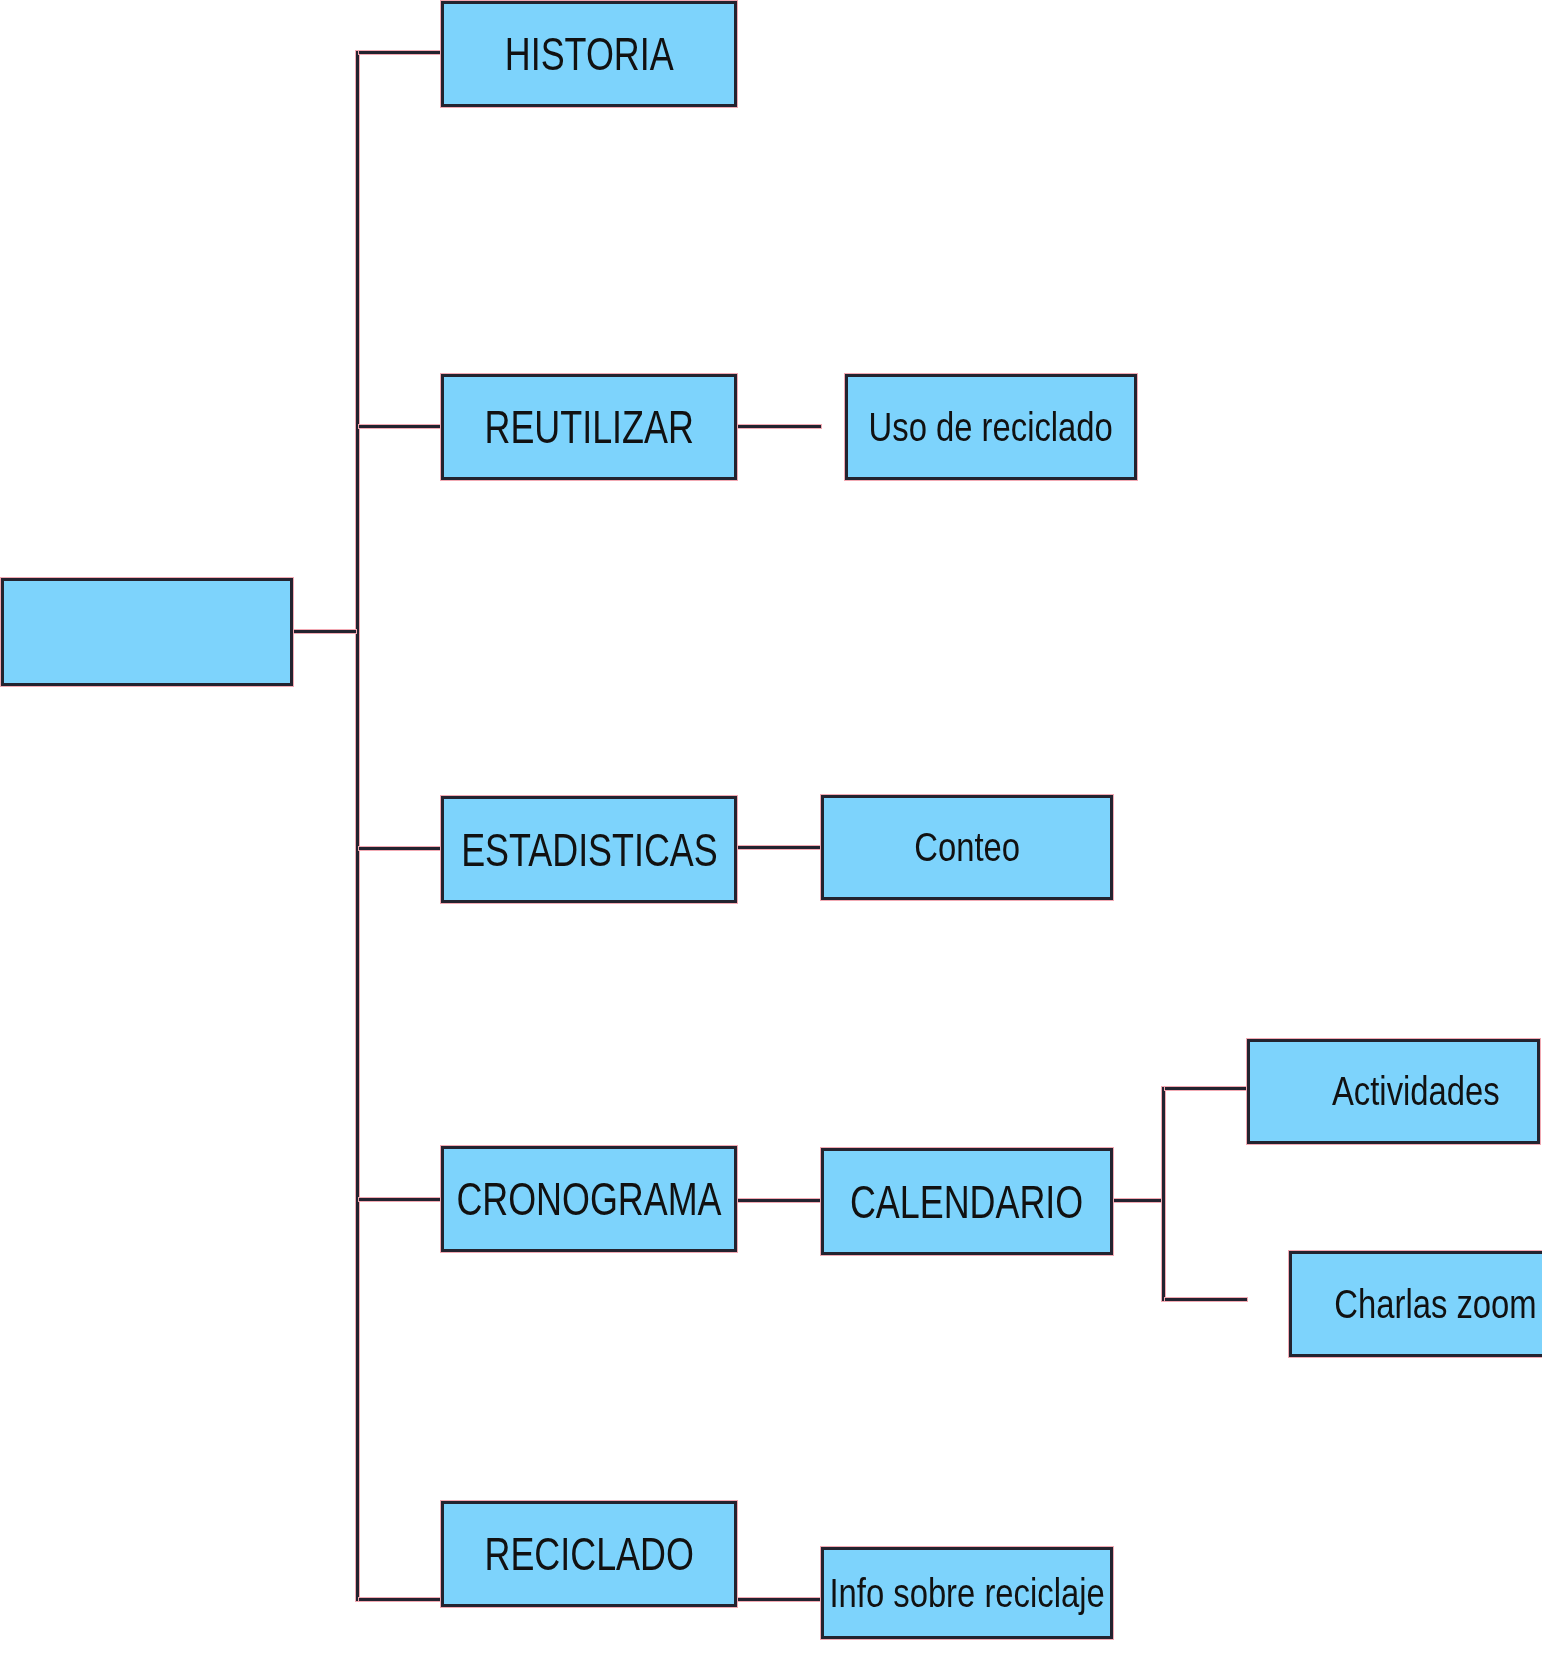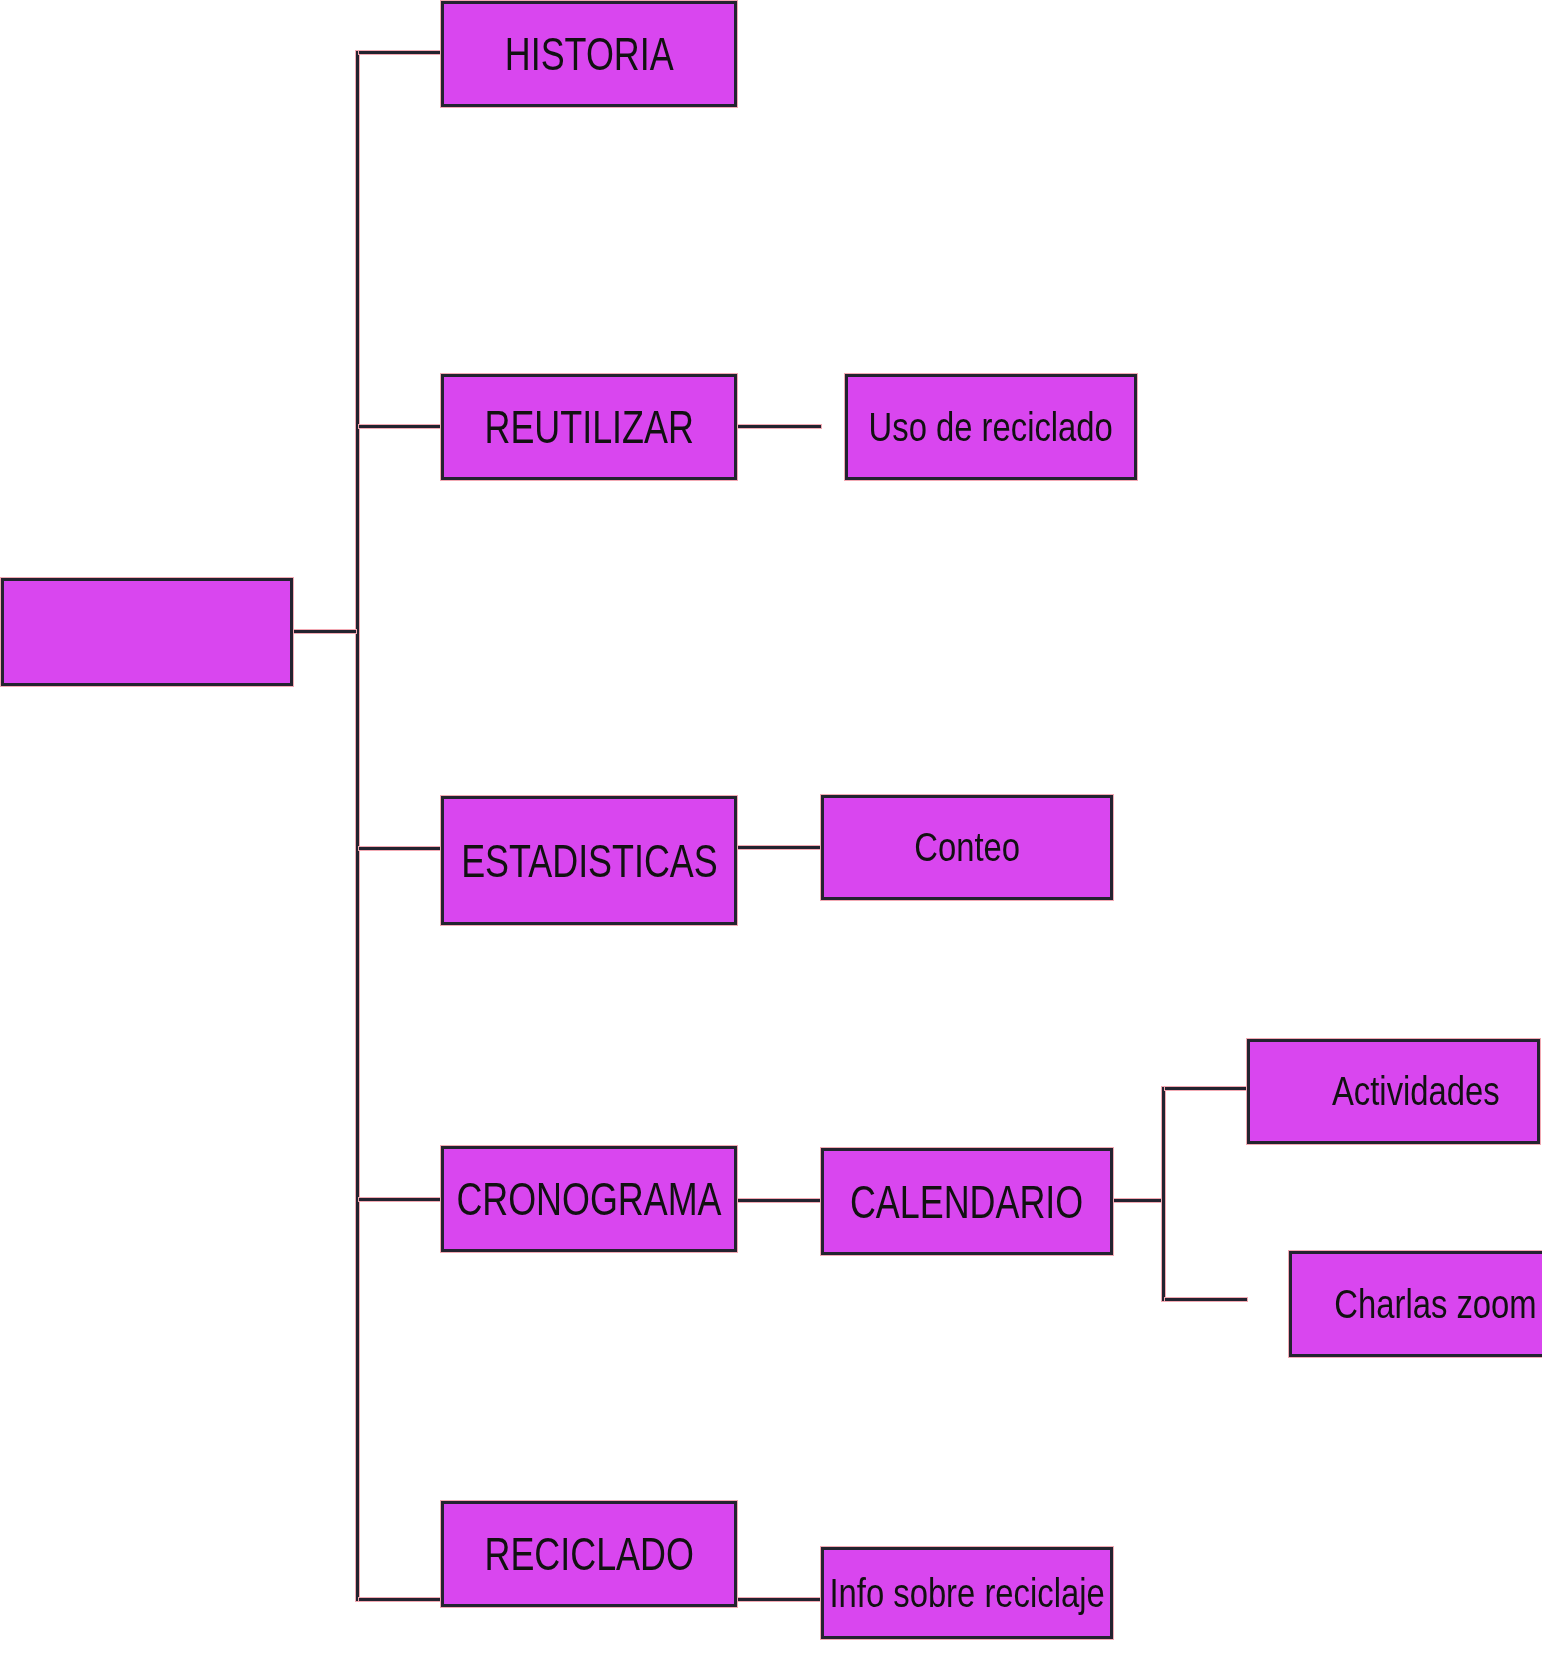--- a/index.html
+++ b/index.html
@@ -11,21 +11,21 @@
     position: relative;
     width: 1542px;
     height: 1655px;
     background: var(--bg, #ffffff);
     font-family: "Liberation Sans", sans-serif;
     overflow: hidden;
   }
   .node {
     position: absolute;
     box-sizing: border-box;
-    background: #d946ef;
+    background: #7dd3fc;
     border: 3px solid var(--line, #23232f);
     box-shadow: 0 0 0 1px var(--halo, #f2a9b3);
     display: flex;
     align-items: center;
     justify-content: center;
     color: var(--text, #111111);
   }
   .lbl {
     white-space: nowrap;
     display: inline-block;
@@ -70,21 +70,21 @@
   </div>
 
   <div class="node" style="left:441px; top:1px; width:296px; height:106px;">
     <span class="lbl caps">HISTORIA</span>
   </div>
 
   <div class="node" style="left:441px; top:374px; width:296px; height:106px;">
     <span class="lbl caps">REUTILIZAR</span>
   </div>
 
-  <div class="node" style="left:441px; top:796px; width:296px; height:129px;">
+  <div class="node" style="left:441px; top:796px; width:296px; height:107px;">
     <span class="lbl caps">ESTADISTICAS</span>
   </div>
 
   <div class="node" style="left:441px; top:1146px; width:296px; height:106px;">
     <span class="lbl caps">CRONOGRAMA</span>
   </div>
 
   <div class="node" style="left:441px; top:1501px; width:296px; height:106px;">
     <span class="lbl caps">RECICLADO</span>
   </div>

